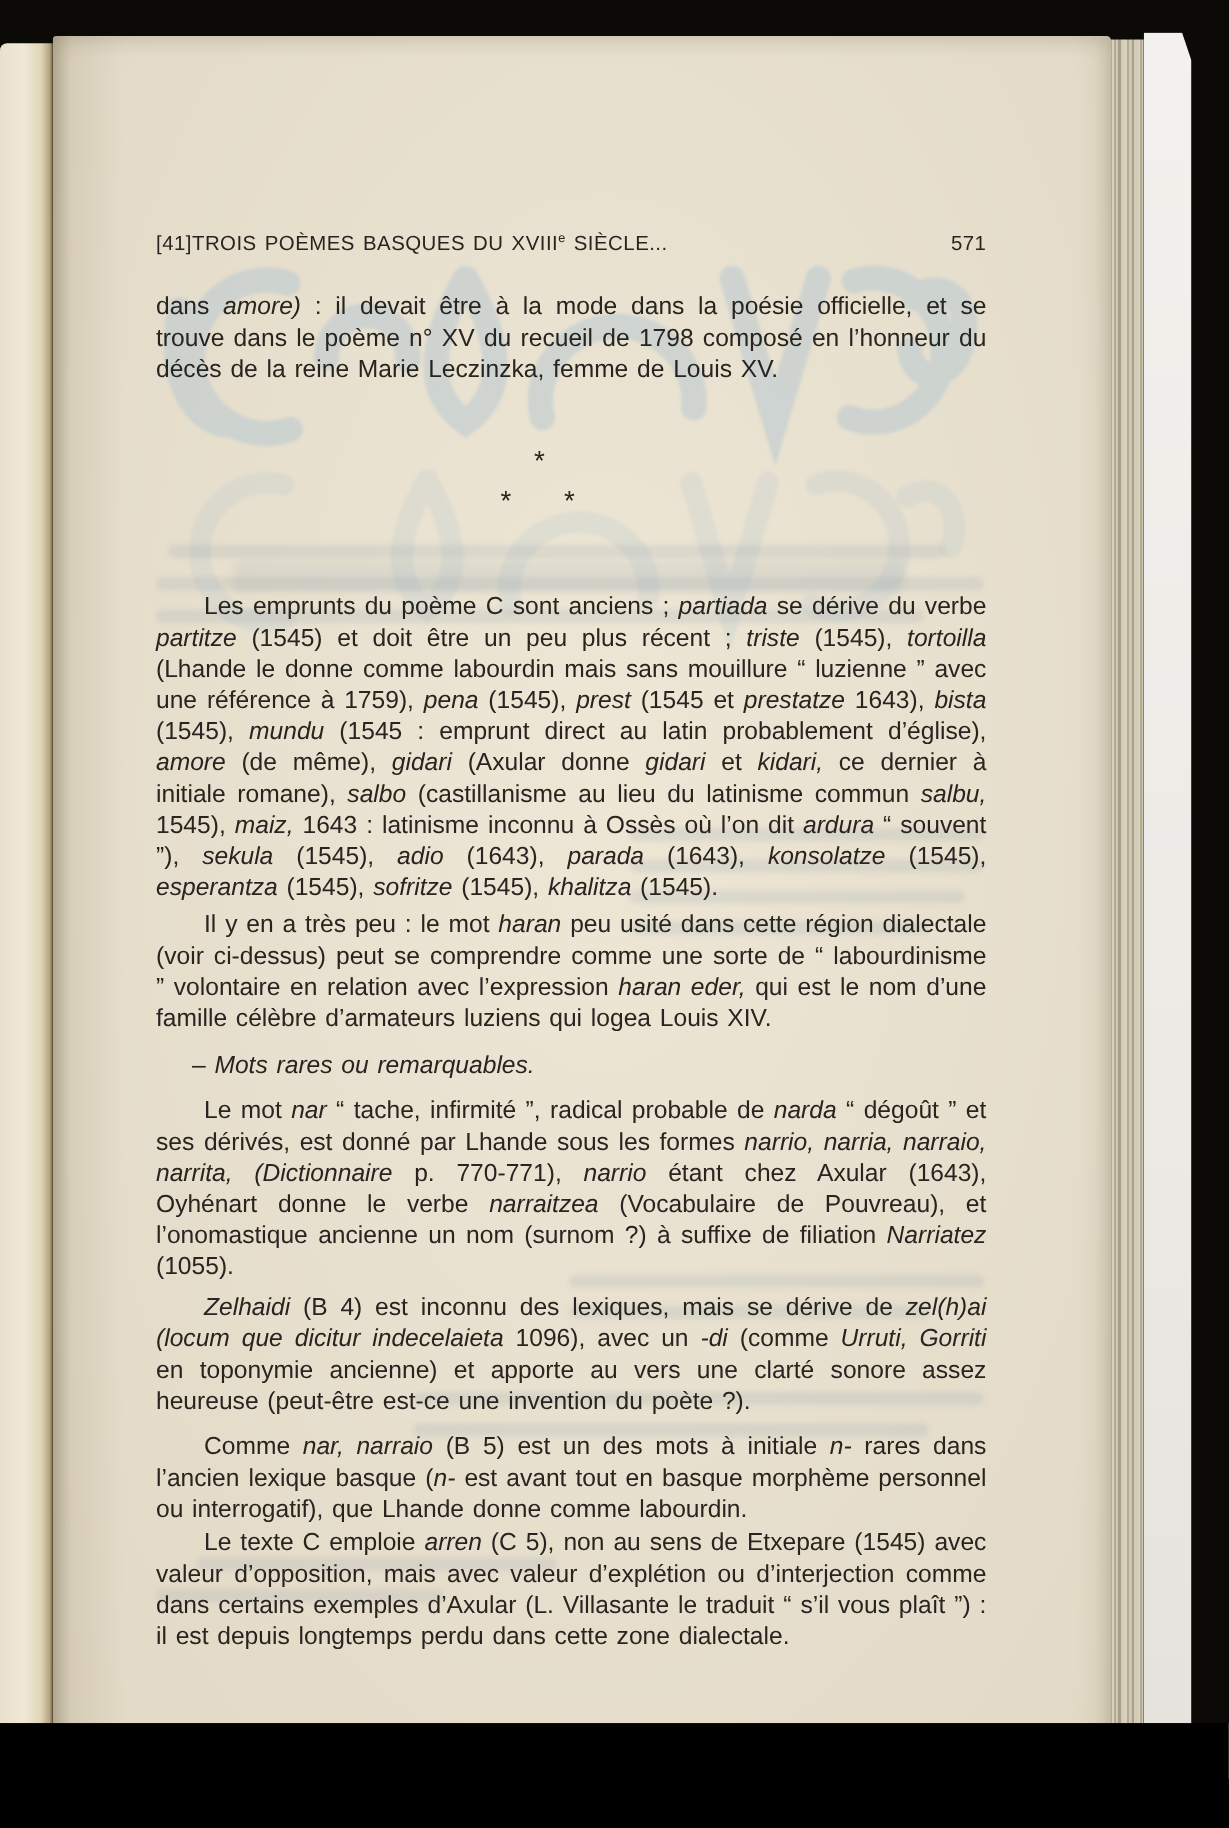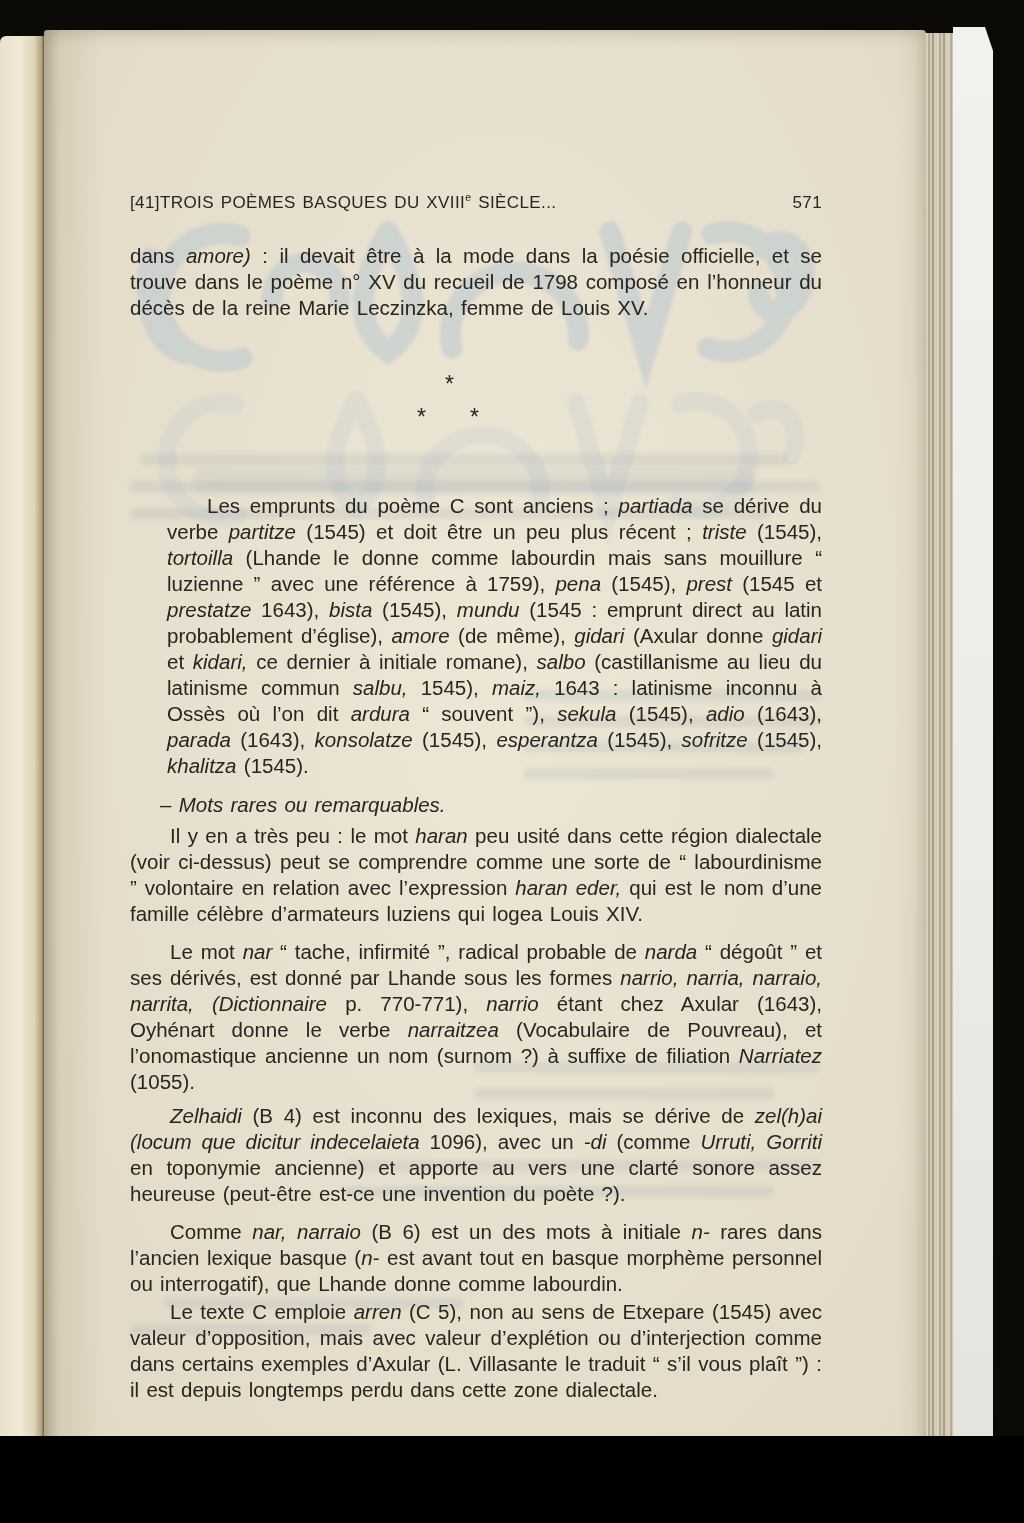--- a/index.html
+++ b/index.html
@@ -62,21 +62,21 @@
   }
   .head .title{flex:1;}
   .para{margin:0;text-indent:40px;}
   .para.noindent{text-indent:0;}
   .p-intro{margin-top:30px;}
   .sep{position:relative;height:76px;margin-top:50px;font-size:23px;}
   .sep span{position:absolute;line-height:1;}
   .sep .s1{left:315px;top:2px;}
   .sep .s2{left:287px;top:35px;}
   .sep .s3{left:340px;top:35px;}
-  .p-emprunts{margin-top:46px;margin-left:37px;}
+  .p-emprunts{margin-top:46px;}
   .sub-heading{margin-top:13px;text-indent:30px;}
   .p-haran{margin-top:5px;}
   .p-nar{margin-top:12px;}
   .p-zelhaidi{margin-top:8px;}
   .p-naharo{margin-top:12px;}
   .p-arren{margin-top:2px;}
   .it{font-style:italic;}
   .sup{vertical-align:super;font-size:.62em;line-height:0;}
 </style>
 </head>
@@ -137,29 +137,29 @@
       <p class="para noindent p-intro"><span>dans </span><span class="it">amore)</span><span> : il devait être à la mode dans la poésie officielle, et se trouve dans le poème n° XV du recueil de 1798 composé en l’honneur du décès de la reine Marie Leczinzka, femme de Louis XV.</span></p>
 
       <div class="sep">
         <span class="s1">*</span>
         <span class="s2">*</span>
         <span class="s3">*</span>
       </div>
 
       <p class="para p-emprunts"><span>Les emprunts du poème C sont anciens ; </span><span class="it">partiada</span><span> se dérive du verbe </span><span class="it">partitze</span><span> (1545) et doit être un peu plus récent ; </span><span class="it">triste</span><span> (1545), </span><span class="it">tortoilla</span><span> (Lhande le donne comme labourdin mais sans mouillure “ luzienne ” avec une référence à 1759), </span><span class="it">pena</span><span> (1545), </span><span class="it">prest</span><span> (1545 et </span><span class="it">prestatze</span><span> 1643), </span><span class="it">bista</span><span> (1545), </span><span class="it">mundu</span><span> (1545 : emprunt direct au latin probablement d’église), </span><span class="it">amore</span><span> (de même), </span><span class="it">gidari</span><span> (Axular donne </span><span class="it">gidari</span><span> et </span><span class="it">kidari,</span><span> ce dernier à initiale romane), </span><span class="it">salbo</span><span> (castillanisme au lieu du latinisme commun </span><span class="it">salbu,</span><span> 1545), </span><span class="it">maiz,</span><span> 1643 : latinisme inconnu à Ossès où l’on dit </span><span class="it">ardura</span><span> “ souvent ”), </span><span class="it">sekula</span><span> (1545), </span><span class="it">adio</span><span> (1643), </span><span class="it">parada</span><span> (1643), </span><span class="it">konsolatze</span><span> (1545), </span><span class="it">esperantza</span><span> (1545), </span><span class="it">sofritze</span><span> (1545), </span><span class="it">khalitza</span><span> (1545).</span></p>
 
+      <p class="para p-haran"><span>Il y en a très peu : le mot </span><span class="it">haran</span><span> peu usité dans cette région dialectale (voir ci-dessus) peut se comprendre comme une sorte de “ labourdinisme ” volontaire en relation avec l’expression </span><span class="it">haran eder,</span><span> qui est le nom d’une famille célèbre d’armateurs luziens qui logea Louis XIV.</span></p>
+
       <p class="para sub-heading"><span>– </span><span class="it">Mots rares ou remarquables.</span></p>
-
-      <p class="para p-haran"><span>Il y en a très peu : le mot </span><span class="it">haran</span><span> peu usité dans cette région dialectale (voir ci-dessus) peut se comprendre comme une sorte de “ labourdinisme ” volontaire en relation avec l’expression </span><span class="it">haran eder,</span><span> qui est le nom d’une famille célèbre d’armateurs luziens qui logea Louis XIV.</span></p>
 
       <p class="para p-nar"><span>Le mot </span><span class="it">nar</span><span> “ tache, infirmité ”, radical probable de </span><span class="it">narda</span><span> “ dégoût ” et ses dérivés, est donné par Lhande sous les formes </span><span class="it">narrio, narria, narraio, narrita,</span><span> </span><span class="it">(Dictionnaire</span><span> p. 770-771), </span><span class="it">narrio</span><span> étant chez Axular (1643), Oyhénart donne le verbe </span><span class="it">narraitzea</span><span> (Vocabulaire de Pouvreau), et l’onomastique ancienne un nom (surnom ?) à suffixe de filiation </span><span class="it">Narriatez</span><span> (1055).</span></p>
 
       <p class="para p-zelhaidi"><span class="it">Zelhaidi</span><span> (B 4) est inconnu des lexiques, mais se dérive de </span><span class="it">zel(h)ai (locum que dicitur indecelaieta</span><span> 1096), avec un </span><span class="it">-di</span><span> (comme </span><span class="it">Urruti, Gorriti</span><span> en toponymie ancienne) et apporte au vers une clarté sonore assez heureuse (peut-être est-ce une invention du poète ?).</span></p>
 
-      <p class="para p-naharo"><span>Comme </span><span class="it">nar, narraio</span><span> (B 6) est un des mots à initiale </span><span class="it">n-</span><span> rares dans l’ancien lexique basque (</span><span class="it">n-</span><span> est avant tout en basque morphème personnel ou interrogatif), que Lhande donne comme labourdin.</span></p>
+      <p class="para p-naharo"><span>Comme </span><span class="it">nar, narraio</span><span> (B 5) est un des mots à initiale </span><span class="it">n-</span><span> rares dans l’ancien lexique basque (</span><span class="it">n-</span><span> est avant tout en basque morphème personnel ou interrogatif), que Lhande donne comme labourdin.</span></p>
 
       <p class="para p-arren"><span>Le texte C emploie </span><span class="it">arren</span><span> (C 5), non au sens de Etxepare (1545) avec valeur d’opposition, mais avec valeur d’explétion ou d’interjection comme dans certains exemples d’Axular (L. Villasante le traduit “ s’il vous plaît ”) : il est depuis longtemps perdu dans cette zone dialectale.</span></p>
 
     </div>
   </div>
 
   <div class="stack"></div>
   <div class="under"></div>
 
 </div>

